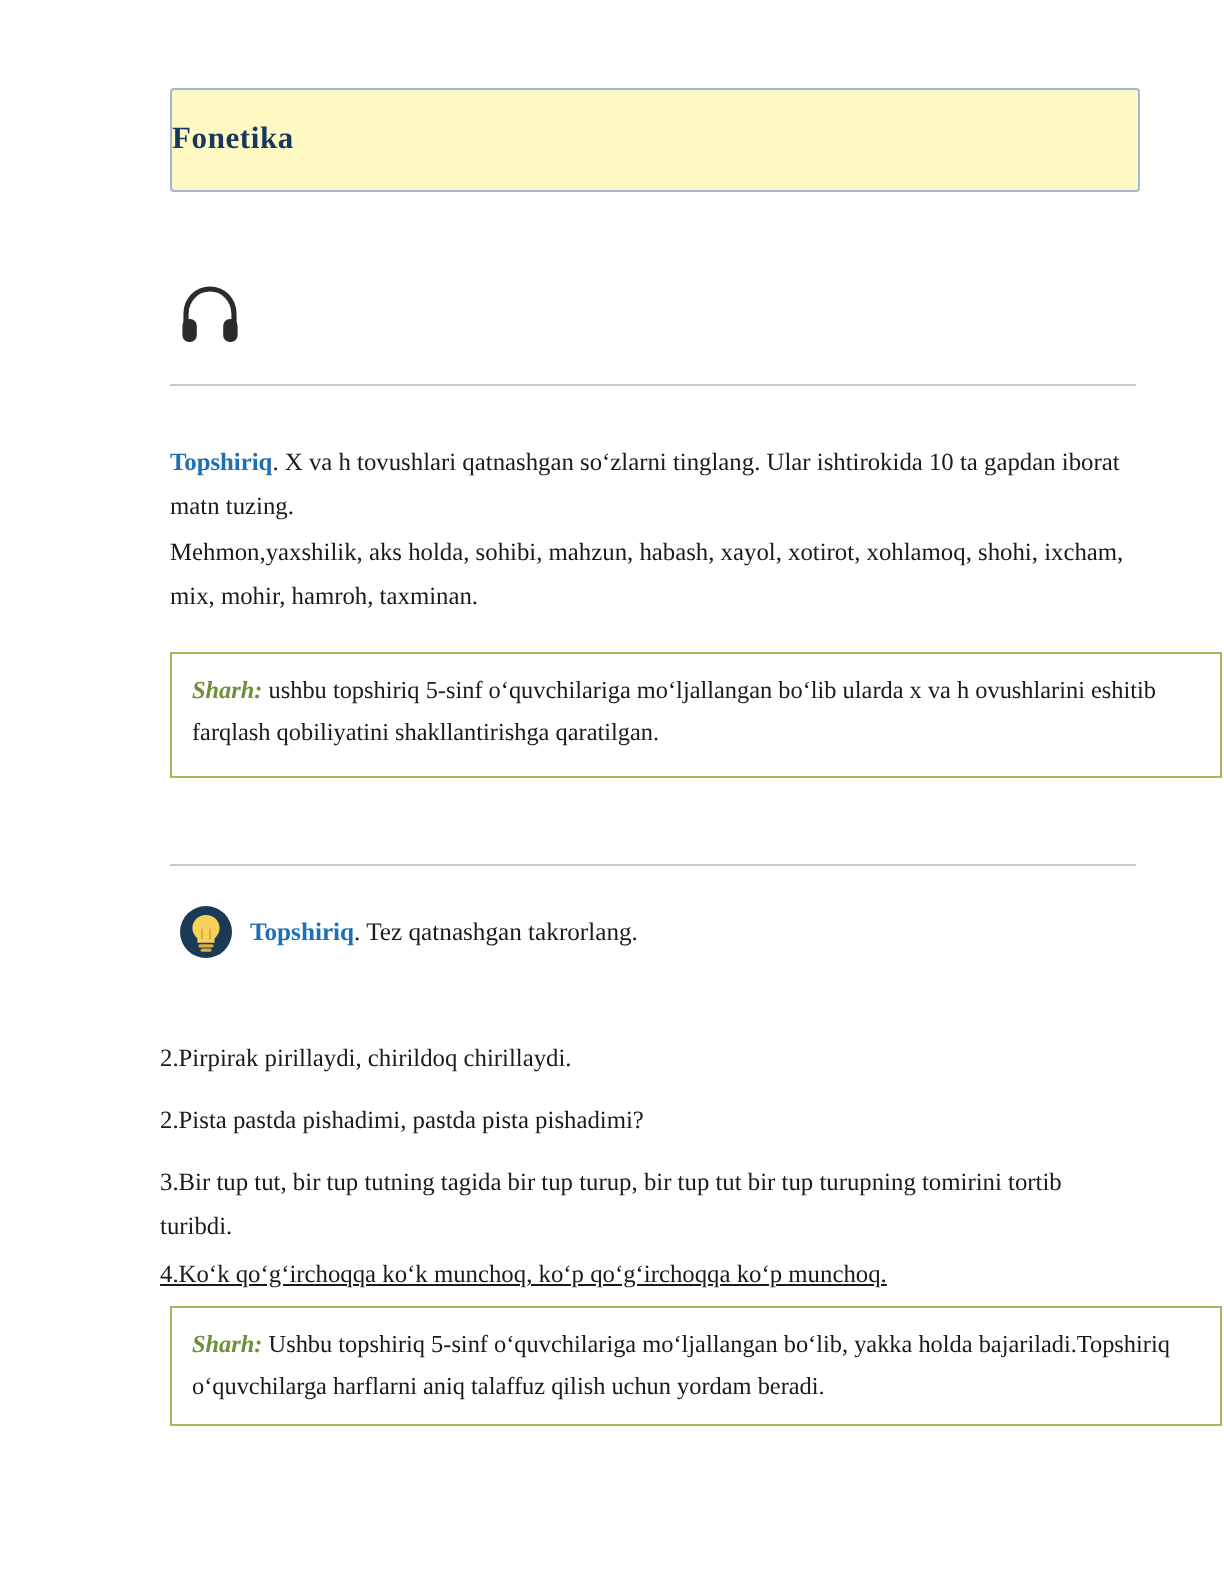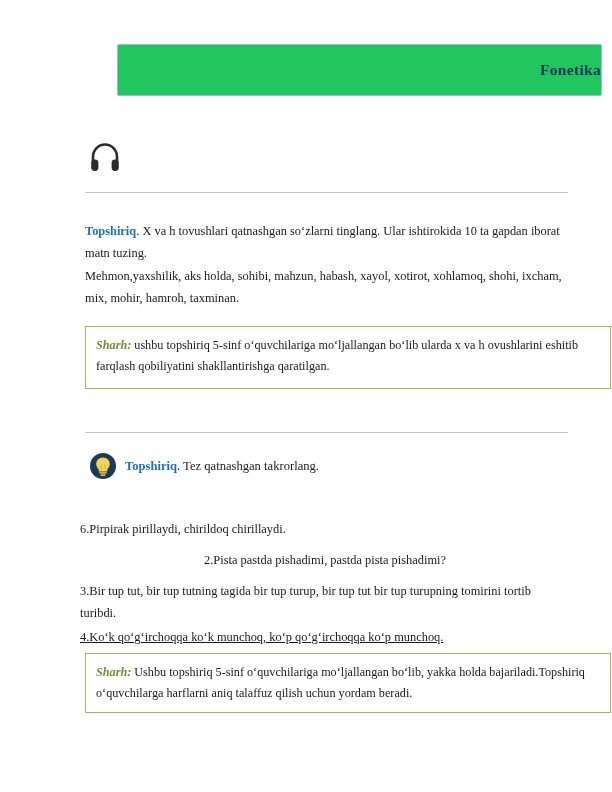--- a/index.html
+++ b/index.html
@@ -24,27 +24,26 @@
     box-sizing: border-box;
   }
 
   
   .title-banner {
     position: absolute;
     left: 85px;
     top: 44px;
     width: 483px;
     height: 50px;
-    background: #22c55e;
+    background: #fef9c3;
     border: 1px solid #9fb8d4;
     border-radius: 2px;
     display: flex;
     align-items: center;
-    justify-content: flex-end;
-    margin-left: 32px;
+    justify-content: flex-start;
   }
   .title-banner .title-text {
     font-family: "Liberation Serif", serif;
     font-size: 15.5px;
     font-weight: bold;
     color: #17375e;
     letter-spacing: 0.3px;
   }
 
   
@@ -138,21 +137,21 @@
 
   .p-item {
     position: absolute;
     left: 80px;
     width: 490px;
     font-size: 12.4px;
     line-height: 1.8;
     color: #1a1a1a;
   }
   .i1 { top: 518px; }
-  .i2 { top: 549px; text-align: center; }
+  .i2 { top: 549px; }
   .i3 { top: 580px; }
   .i4 { top: 626px; text-decoration: underline; }
 </style>
 </head>
 <body>
 
 <div class="page">
 
   <div class="title-banner">
     <span class="title-text">Fonetika</span>
@@ -190,21 +189,21 @@
         <rect x="10.2" y="20.1" width="7.6" height="1.7" rx="0.8" fill="#d8b03f"></rect>
         <rect x="11.3" y="22.3" width="5.4" height="1.6" rx="0.8" fill="#d8b03f"></rect>
         <path d="M12 17.6 L12 12.4 M16 17.6 L16 12.4" stroke="#d8b03f" stroke-width="1" fill="none"></path>
       </svg>
     </span>
     <span class="task2-text">
       <span class="kw">Topshiriq</span><span>. Tez qatnashgan takrorlang.</span>
     </span>
   </div>
 
-  <div class="p-item i1">6.Pirpirak pirillaydi, chirildoq chirillaydi.</div>
+  <div class="p-item i1">2.Pirpirak pirillaydi, chirildoq chirillaydi.</div>
   <div class="p-item i2">2.Pista pastda pishadimi, pastda pista pishadimi?</div>
   <div class="p-item i3">3.Bir tup tut, bir tup tutning tagida bir tup turup, bir tup tut bir tup turupning tomirini tortib turibdi.</div>
   <div class="p-item i4">4.Ko‘k qo‘g‘irchoqqa ko‘k munchoq, ko‘p qo‘g‘irchoqqa ko‘p munchoq.</div>
 
   <div class="sharh-box sharh-2">
     <span class="sharh-label">Sharh:</span><span> Ushbu topshiriq 5-sinf o‘quvchilariga mo‘ljallangan bo‘lib, yakka holda bajariladi.Topshiriq o‘quvchilarga harflarni aniq talaffuz qilish uchun yordam beradi.</span>
   </div>
 
 </div>
 

